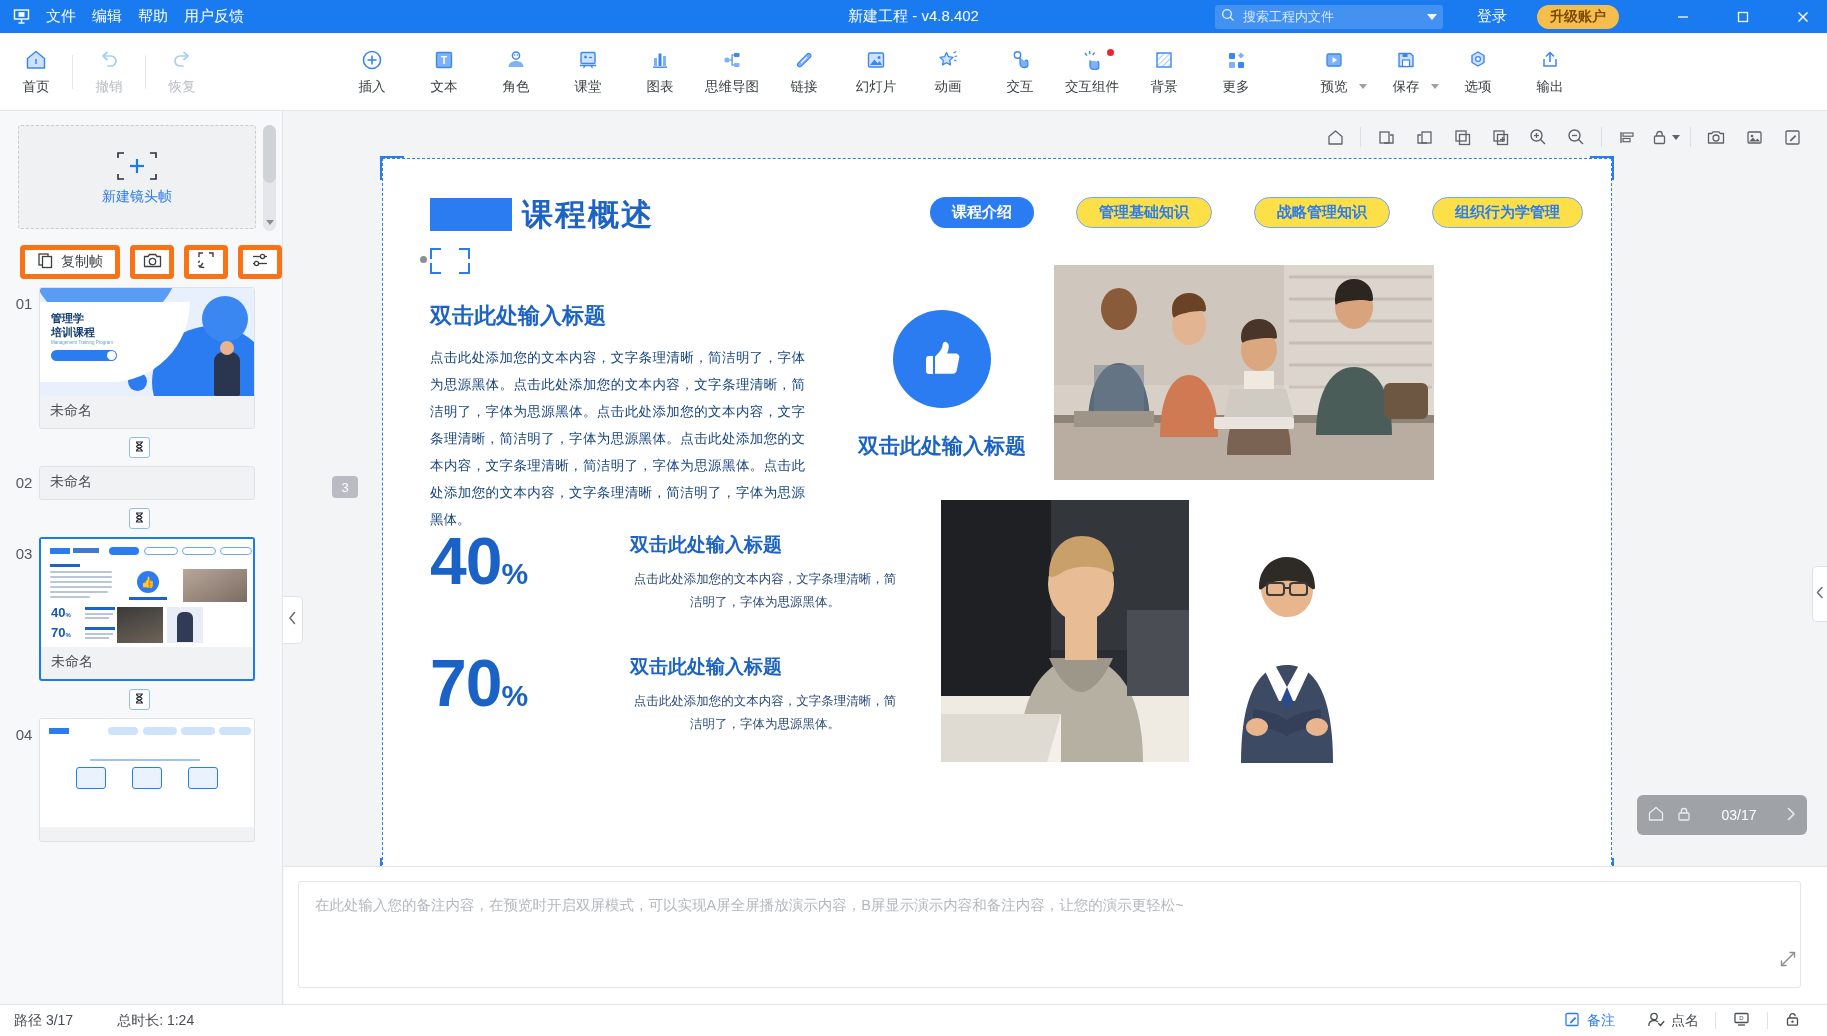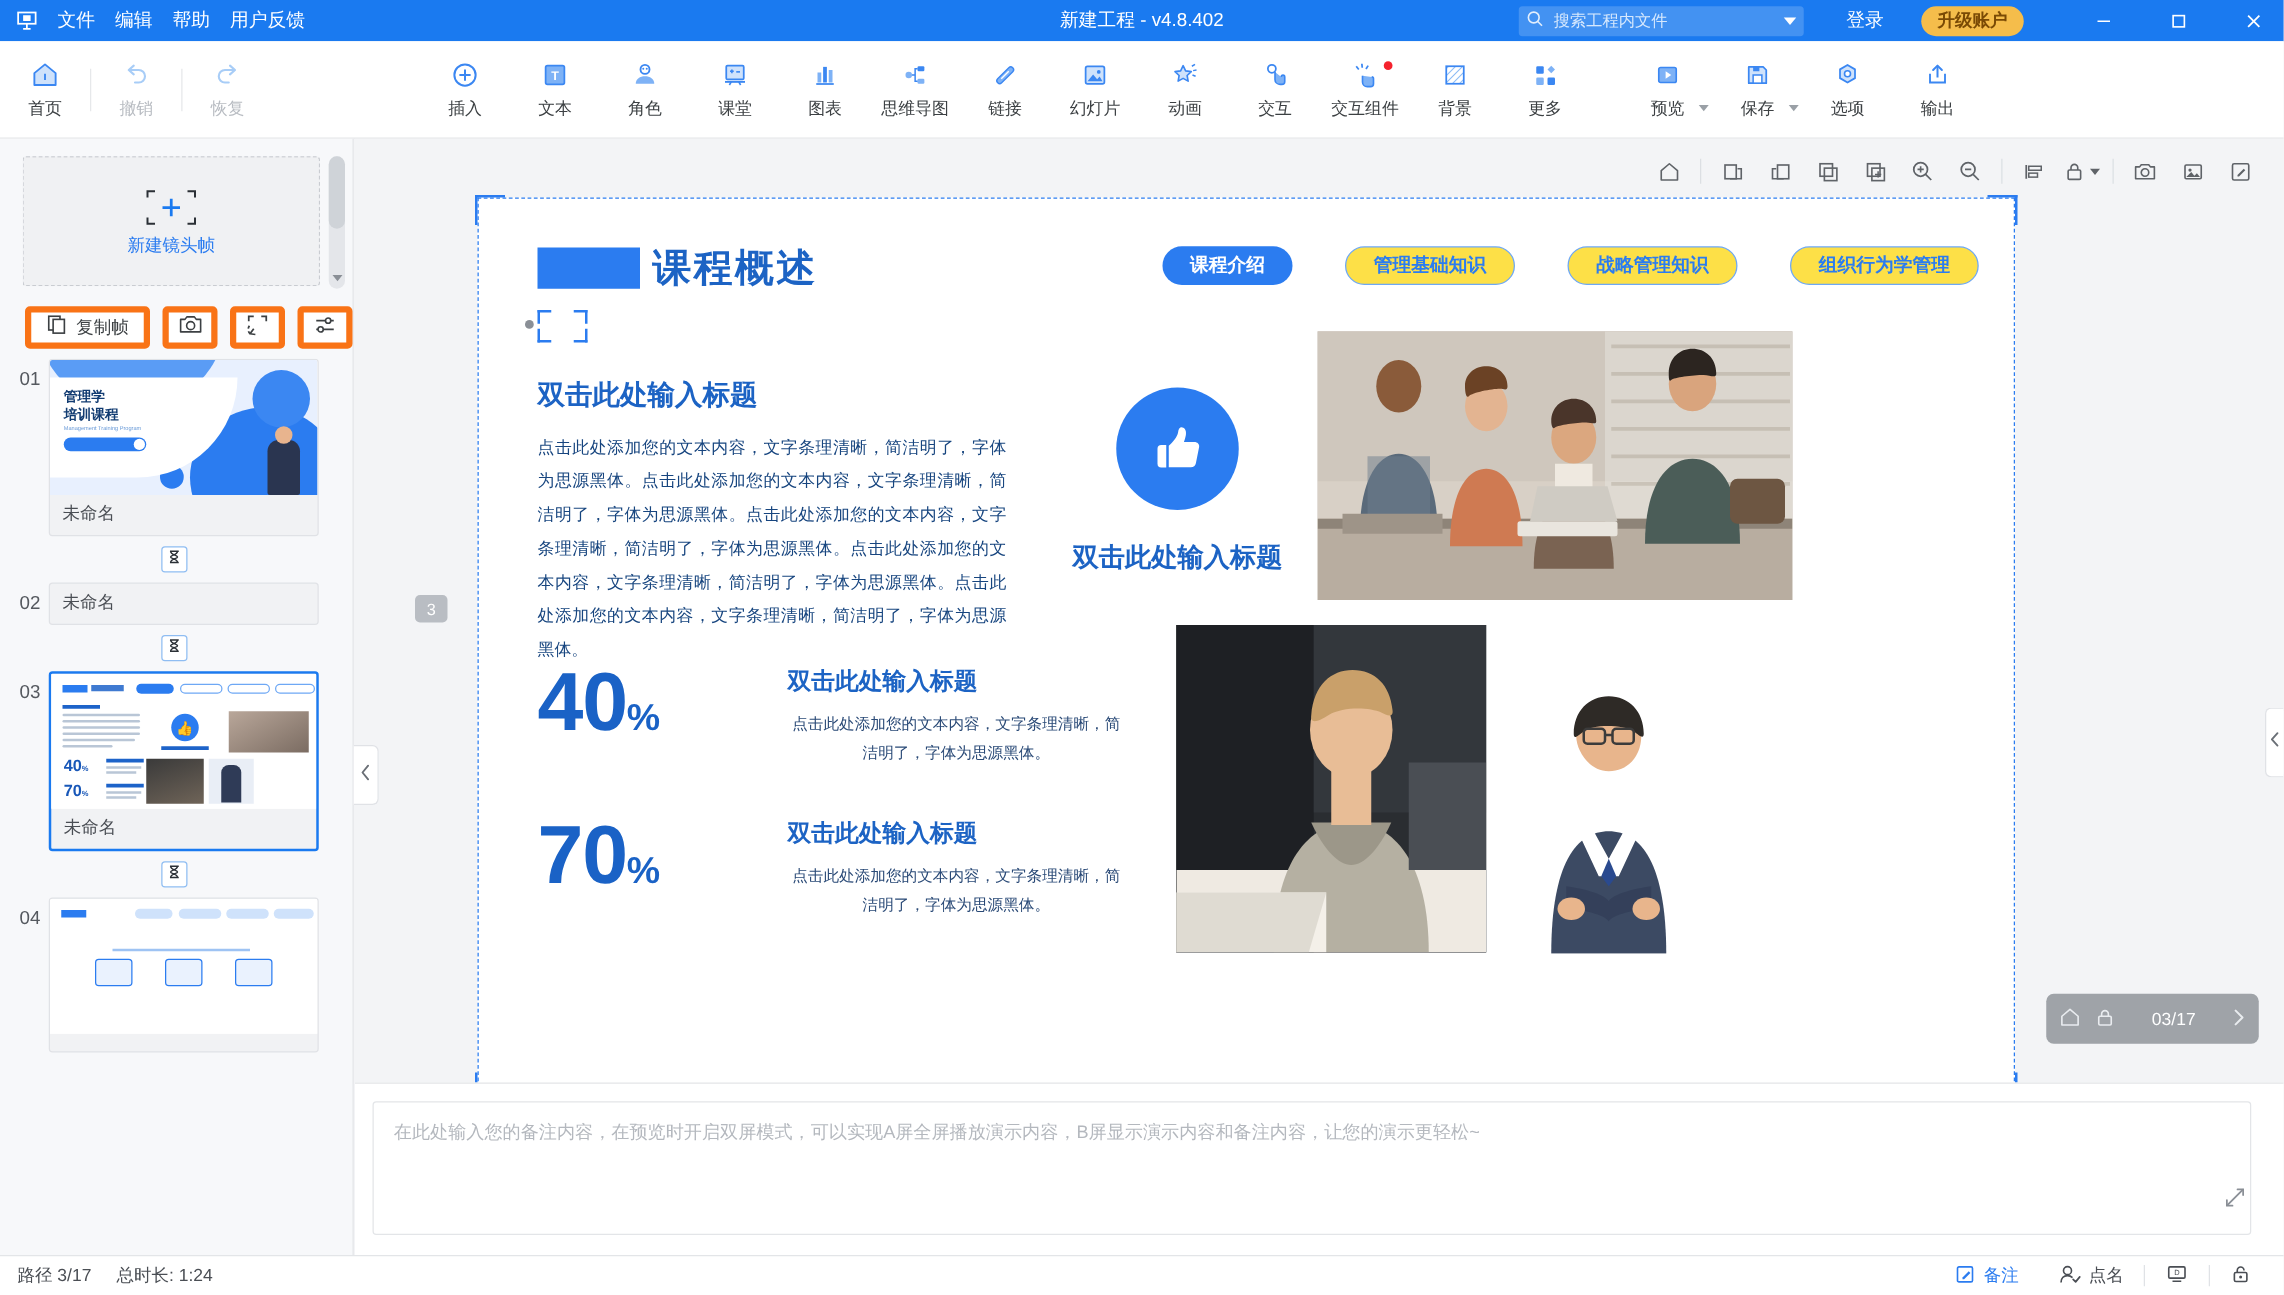--- a/index.html
+++ b/index.html
@@ -251,21 +251,21 @@
   }
   .notes-ph { font-size: 14.5px; color: #b4b8be; }
   .notes-expand { position: absolute; right: 30px; bottom: 32px; cursor: pointer; }
 
   
   .statusbar {
     position: absolute; left: 0; bottom: 0; width: 1827px; height: 32px;
     background: #fff; border-top: 1px solid #e3e5e8;
     display: flex; align-items: center; font-size: 14px; color: #4a4e54;
   }
-  .sb-left { display: flex; align-items: flex-end; gap: 20px; margin-left: 14px; }
+  .sb-left { display: flex; align-items: flex-end; gap: 44px; margin-left: 14px; }
   .sb-right { margin-left: auto; display: flex; align-items: center; gap: 0; padding-right: 10px; }
   .sb-item { display: flex; align-items: center; gap: 6px; padding: 0 16px; cursor: pointer; }
   .sb-item.accent { color: #2b7cf0; }
   .sb-sep { width: 1px; height: 17px; background: #e0e2e6; }
 </style>
 </head>
 <body>
 
 <div id="app">
 

